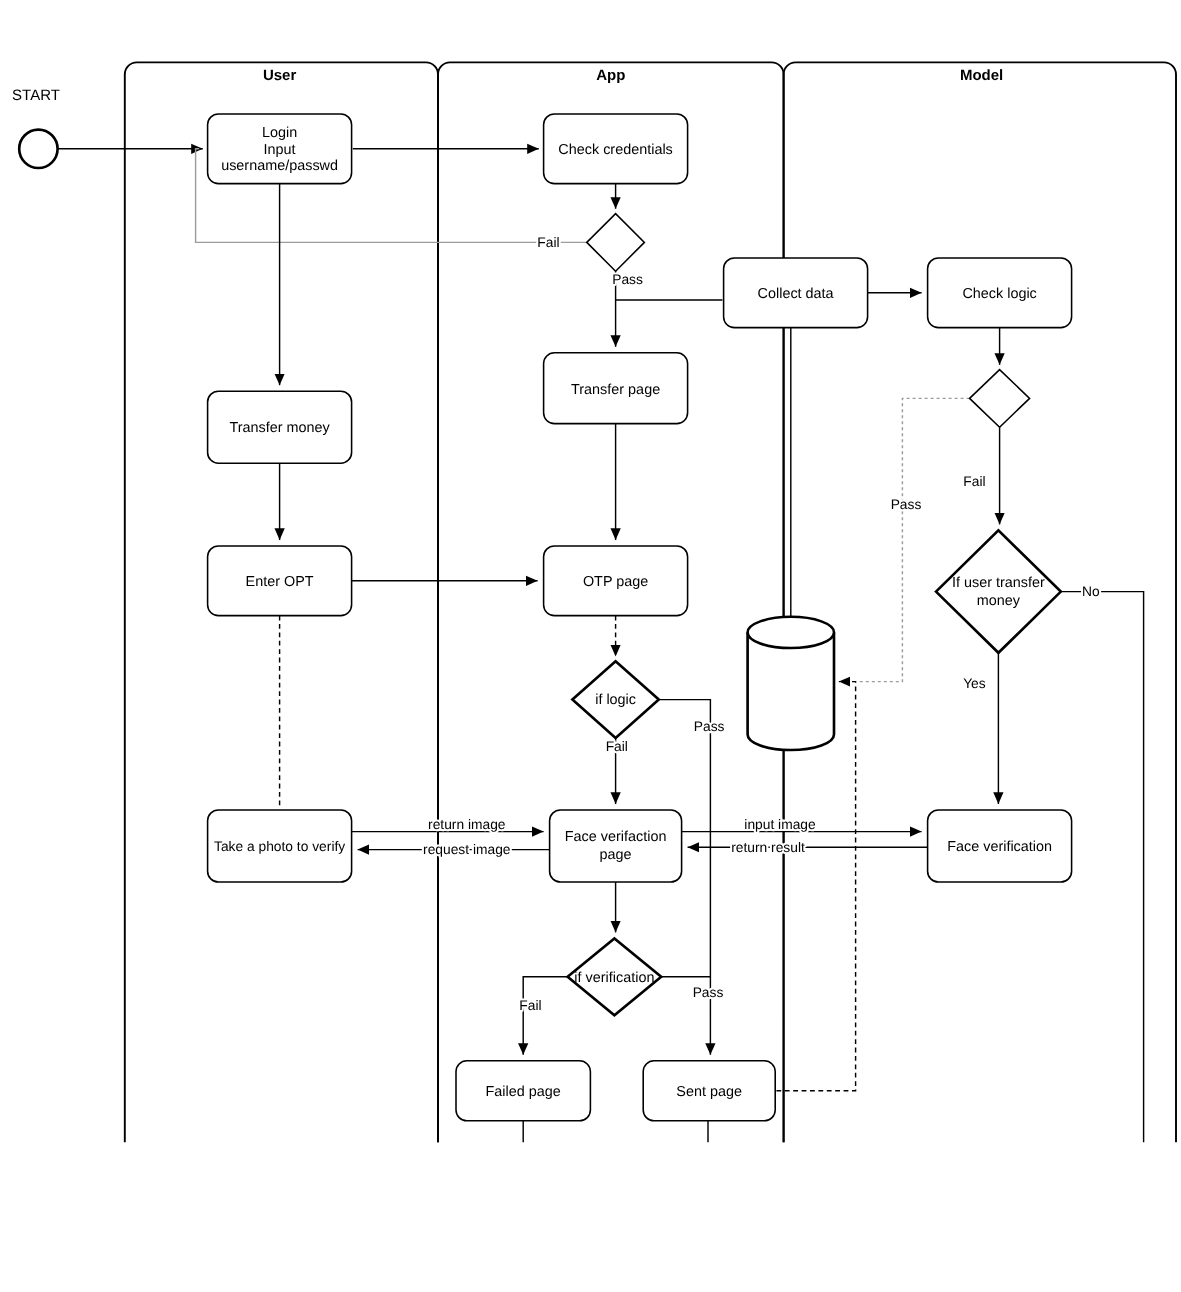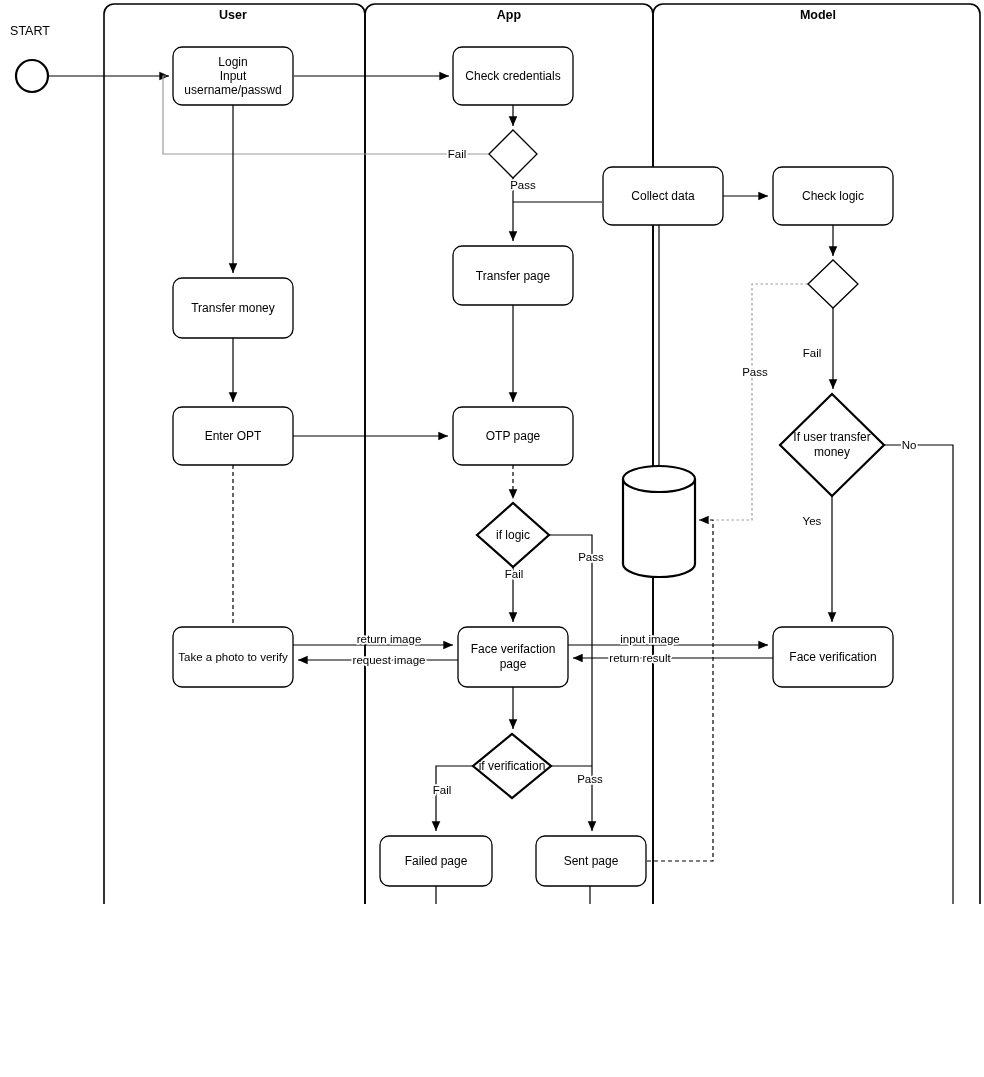--- a/index.html
+++ b/index.html
@@ -1,17 +1,17 @@
 <!DOCTYPE html>
 <html style="--stroke: #000000; --gray-edge: #9b9b9b; --background: #ffffff;"><head>
 <meta charset="utf-8">
 <style>
   html,body{margin:0;padding:0;background:#fff;}
   .canvas{position:relative;width:984px;height:904px;background:var(--background,#fff);
-          font-family:"Liberation Sans",sans-serif;overflow:hidden;}
+          font-family:"Liberation Sans",sans-serif;overflow:hidden;margin-top:48px;}
   svg text{font-family:"Liberation Sans",sans-serif;font-size:12px;fill:#000;}
   .lane{fill:none;stroke:var(--stroke,#000);stroke-width:1.6;}
   .lane-title{font-weight:bold;font-size:12.5px;text-anchor:middle;}
   .shape{fill:var(--background,#fff);stroke:var(--stroke,#000);stroke-width:1.3;}
   .bold-shape{stroke-width:2.2;}
   .edge{fill:none;stroke:var(--stroke,#000);stroke-width:1.2;}
   .edge.gray{stroke:var(--gray-edge,#999);}
   .dashed{stroke-dasharray:4 3;}
   .dotted{stroke-dasharray:2.5 2.5;}
   .nlabel{text-anchor:middle;}

